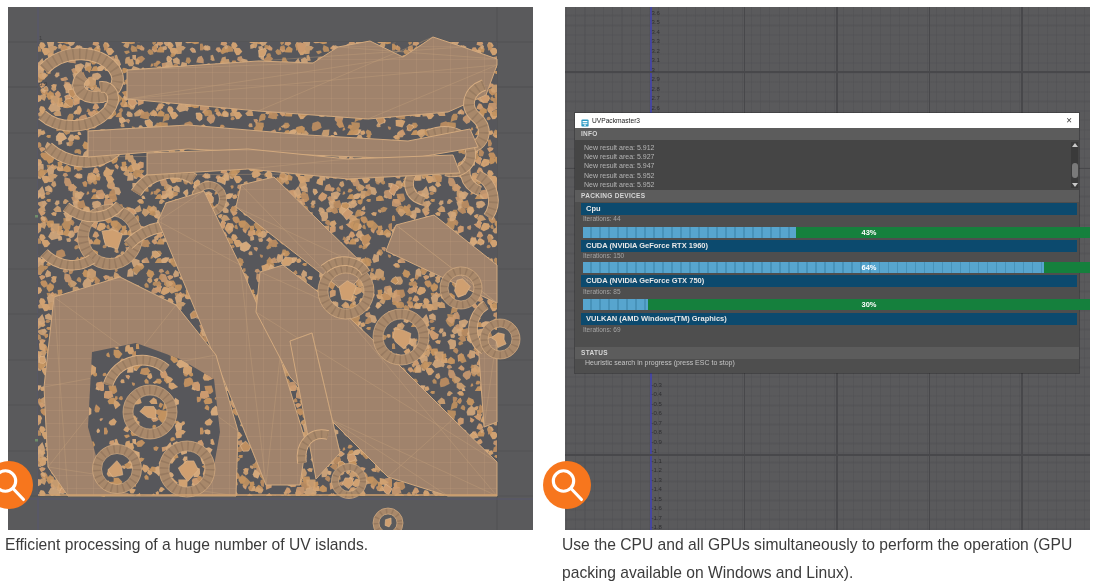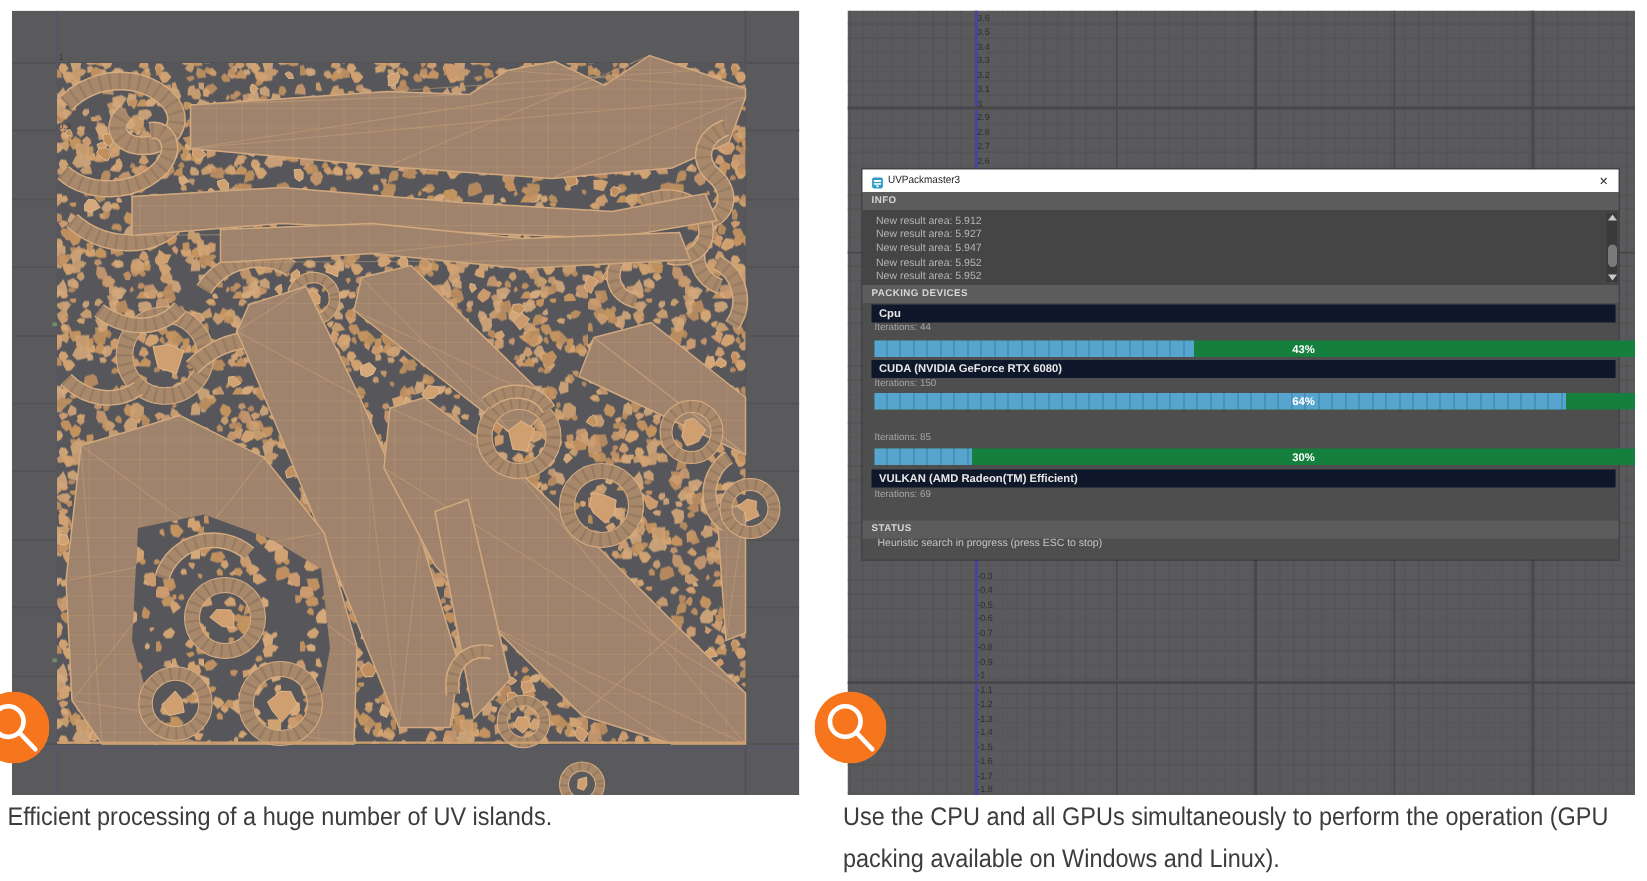--- a/index.html
+++ b/index.html
@@ -21,21 +21,21 @@
 #dx { position:absolute; left:491px; top:3px; font-size:7.5px; color:#333; }
 .hdr { position:absolute; left:0; width:100%; height:12px; background:#5c5c5c; color:#d6d6d6;
   font-size:6.5px; font-weight:bold; line-height:12.5px; padding-left:6px; letter-spacing:0.3px; }
 #dlog { position:absolute; left:0; top:27px; width:100%; height:50px; background:#454545;
   padding:3px 0 0 9px; font-size:7px; color:#b5b5b5; }
 #dlog div { height:9.2px; line-height:9.2px; }
 #sbar { position:absolute; left:496px; top:29px; width:7px; height:46px; background:#3a3a3a; }
 #sup { position:absolute; top:1px; left:0.5px; width:0; height:0; border:3px solid transparent; border-bottom:4px solid #c8c8c8; border-top:none; }
 #sdn { position:absolute; bottom:1px; left:0.5px; width:0; height:0; border:3px solid transparent; border-top:4px solid #c8c8c8; border-bottom:none; }
 #sthumb { position:absolute; top:21px; left:0.5px; width:6px; height:15px; background:#7a7a7a; border-radius:3px; }
-.dev { position:absolute; left:6px; width:496px; height:12px; background:#0f172a; color:#e8e8e8;
+.dev { position:absolute; left:6px; width:496px; height:12px; background:#0c4a6e; color:#e8e8e8;
   font-size:7.5px; font-weight:bold; line-height:12px; padding-left:5px; }
 .it { position:absolute; left:8px; font-size:6.5px; color:#a5a5a5; line-height:9px; }
 .pbar { position:absolute; left:8px; width:572px; height:11px; background:#15803d; }
 .pfill { position:absolute; left:0; top:0; bottom:0;
   background:repeating-linear-gradient(to right,#57a5ce 0 7.5px,#4792b9 7.5px 9px); }
 .pbar span { position:absolute; left:0; width:100%; text-align:center; font-size:7.5px;
   font-weight:bold; color:#fff; line-height:11px; }
 #dstat { position:absolute; left:10px; top:246px; font-size:7px; color:#c5c5c5; }
 .mag { position:absolute; top:461px; }
 .cap { position:absolute; top:531px; font-size:17px; color:#3c3c3c; line-height:28px; transform-origin:0 0; transform:scaleX(0.92); }
@@ -731,32 +731,33 @@
             <div id="sthumb"></div>
             <div id="sdn"></div>
           </div>
     <div class="hdr" style="top:76.5px">PACKING DEVICES</div>
     <div class="dev" style="top:89.5px">Cpu</div>
     <div class="it" style="top:101px">Iterations: 44</div>
     <div class="pbar" style="top:113.5px">
             <div class="pfill" style="width:213px"></div>
             <span>43%</span>
           </div>
-    <div class="dev" style="top:127px">CUDA (NVIDIA GeForce RTX 6080)</div>
+    <div class="dev" style="top:127px">CUDA (NVIDIA GeForce RTX 1960)</div>
     <div class="it" style="top:138px">Iterations: 150</div>
     <div class="pbar" style="top:148.5px">
             <div class="pfill" style="width:461px"></div>
             <span>64%</span>
           </div>
+    <div class="dev" style="top:162px">CUDA (NVIDIA GeForce GTX 750)</div>
     <div class="it" style="top:173.5px">Iterations: 85</div>
     <div class="pbar" style="top:186.3px">
             <div class="pfill" style="width:64.5px"></div>
             <span>30%</span>
           </div>
-    <div class="dev" style="top:200px">VULKAN (AMD Radeon(TM) Efficient)</div>
+    <div class="dev" style="top:200px">VULKAN (AMD Windows(TM) Graphics)</div>
     <div class="it" style="top:211.5px">Iterations: 69</div>
     <div class="hdr" style="top:234px">STATUS</div>
     <div id="dstat">Heuristic search in progress (press ESC to stop)</div>
   </div>
 </div>
     </div>
   <svg class="mag" style="left:-15px" width="48" height="48" viewBox="0 0 48 48">
 <circle cx="24" cy="24" r="24" fill="#f7761d"></circle>
 <circle cx="20.5" cy="20" r="10.2" fill="none" stroke="#fff" stroke-width="3.1"></circle>
 <line x1="28.5" y1="28" x2="38.5" y2="38.5" stroke="#fff" stroke-width="3.1" stroke-linecap="round"></line>

